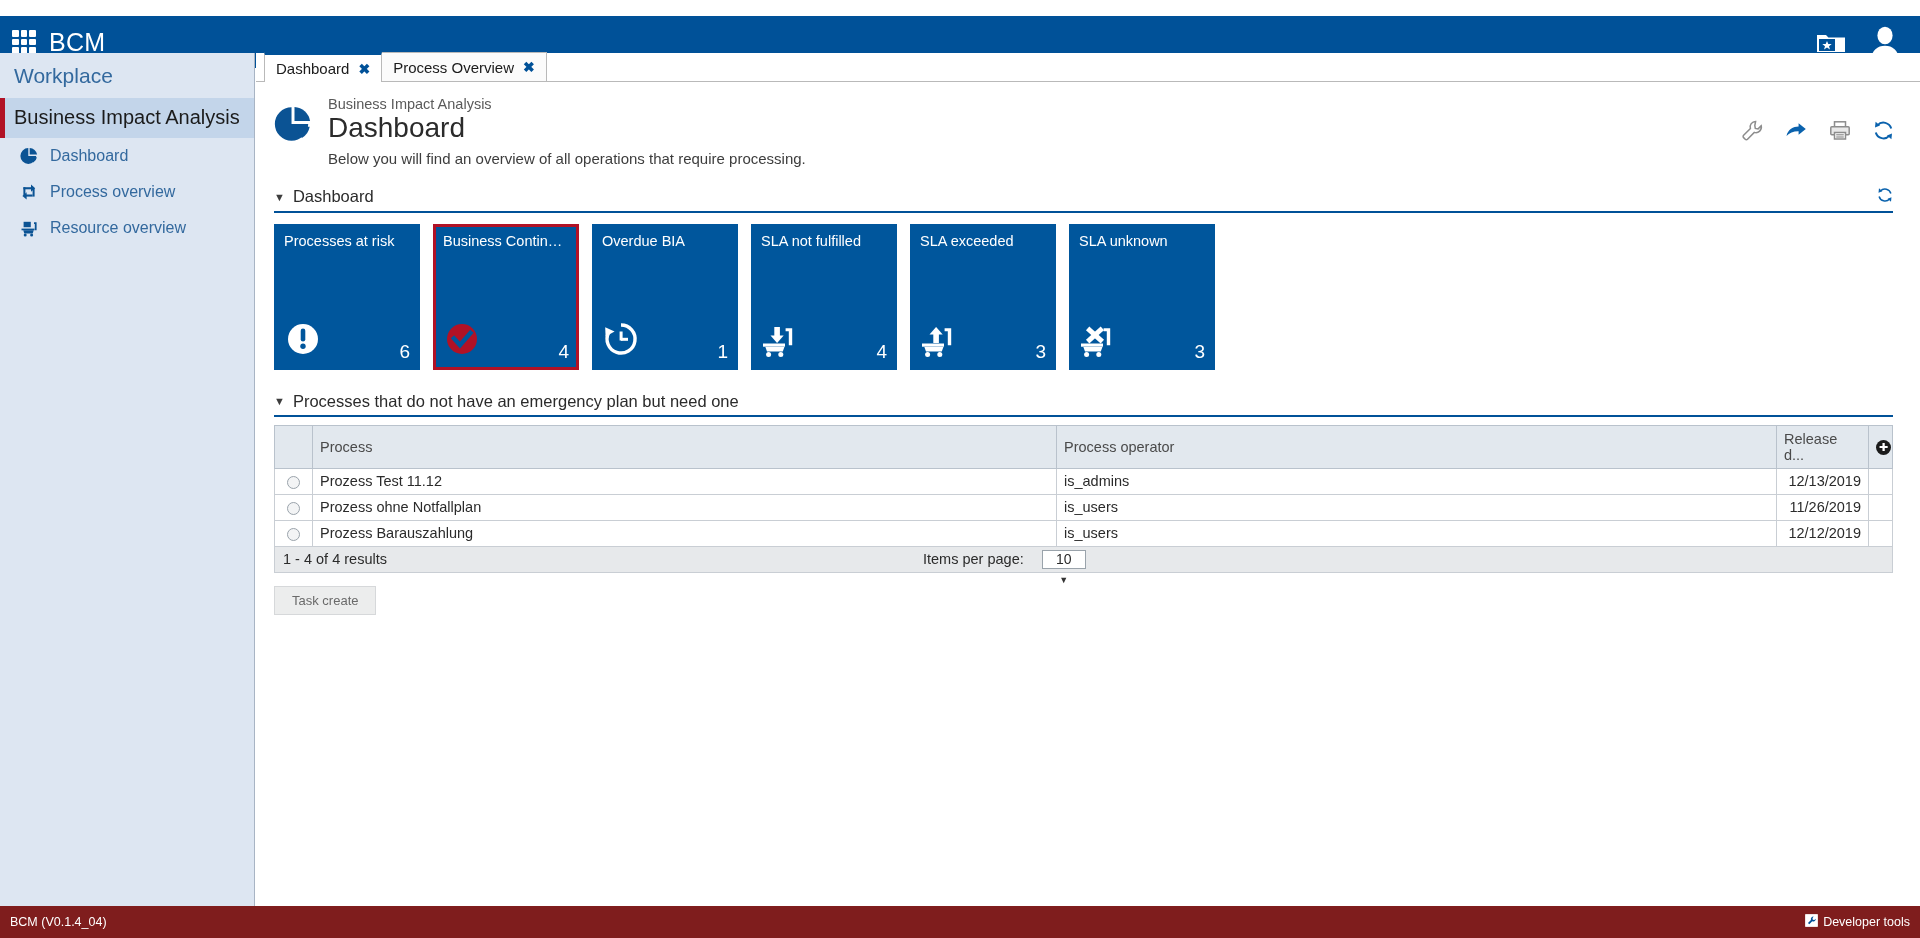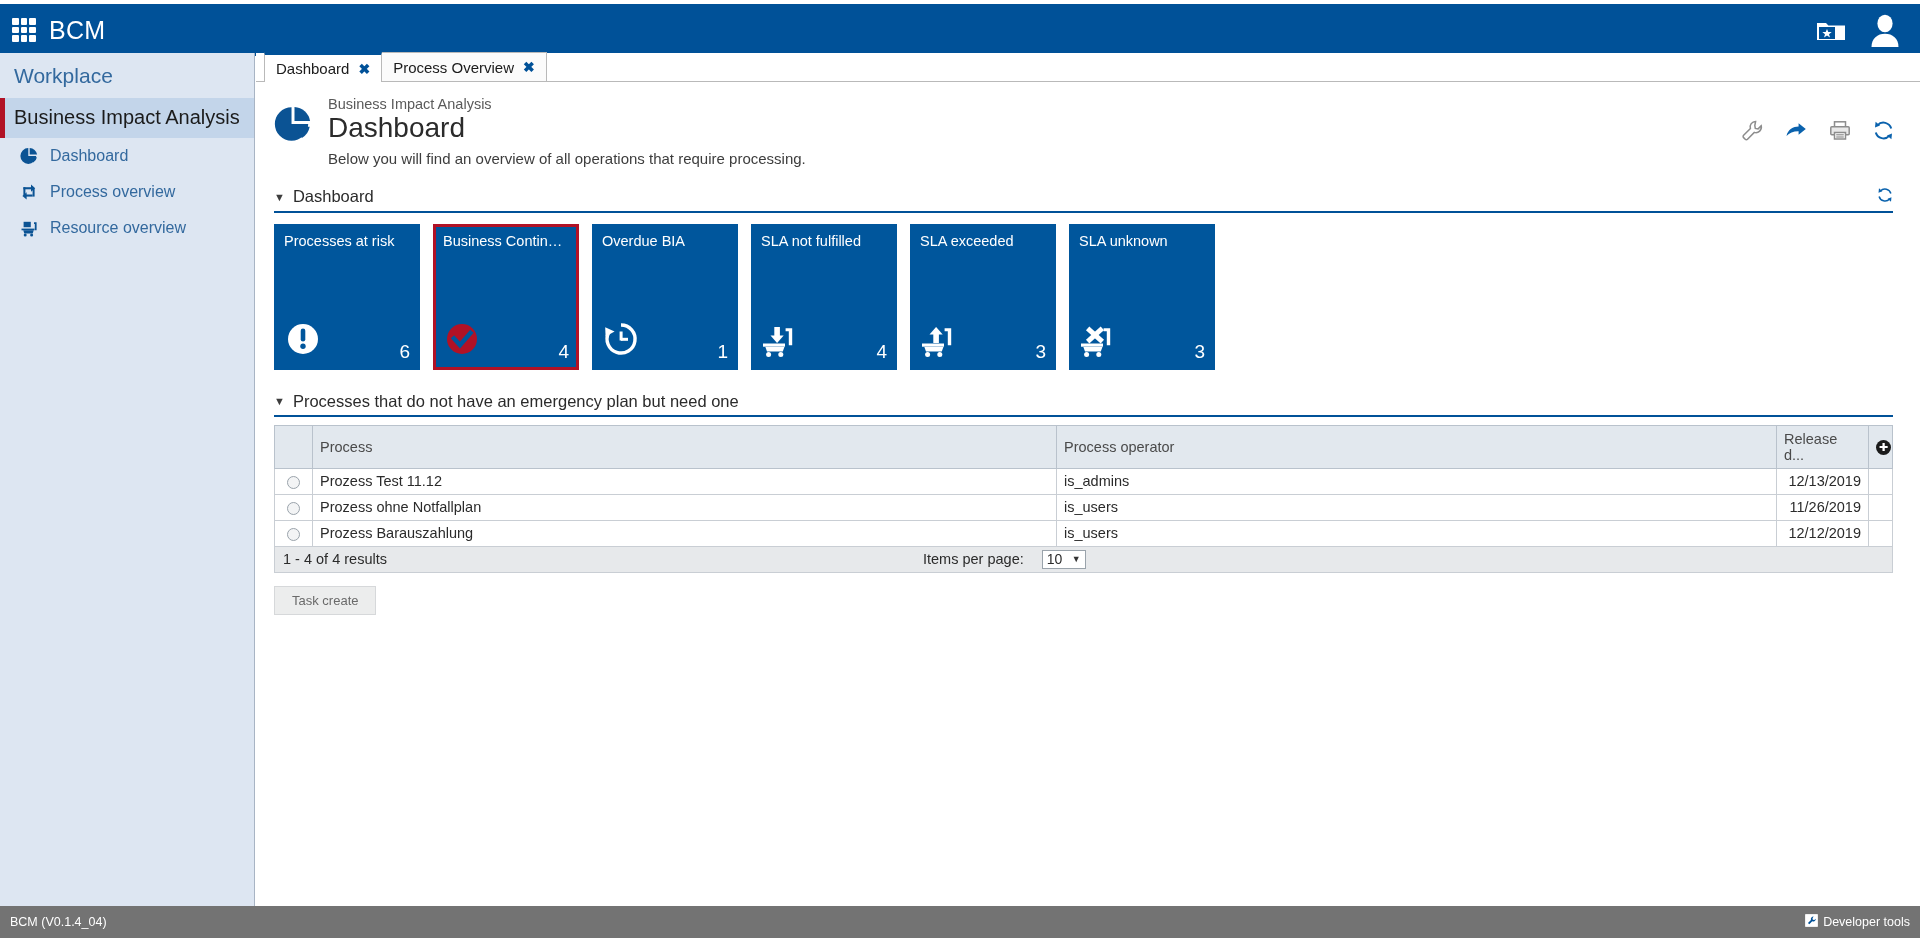--- a/index.html
+++ b/index.html
@@ -6,21 +6,21 @@
   html, body {
     margin: 0; padding: 0;
     width: 1920px; height: 938px;
     overflow: hidden;
     font-family: "Liberation Sans", sans-serif;
     background: #ffffff;
   }
 
   
   #topbar {
-    position: absolute; top: 4px; left: 0;
+    position: absolute; top: 16px; left: 0;
     width: 1920px; height: 52px;
     background: #005198;
     display: flex; align-items: center;
   }
   #brand { display: flex; align-items: center; padding-left: 12px; }
   #brand .logo-grid {
     width: 24px; height: 24px;
     display: grid;
     grid-template-columns: repeat(3, 1fr);
     grid-template-rows: repeat(3, 1fr);
@@ -198,37 +198,37 @@
   }
   #tblfoot .results { }
   #tblfoot .ipp {
     position: absolute; left: 648px;
     display: flex; align-items: center; gap: 18px;
   }
   #tblfoot .ipp-select {
     background: #ffffff; border: 1px solid #9aa3ab;
     padding: 0 4px; height: 19px; min-width: 44px;
     display: flex; align-items: center; justify-content: space-between;
-    font-size: 14px; cursor: pointer; gap: 8px;
+    font-size: 14px; cursor: pointer; gap: 8px; flex-direction: column;
   }
   #tblfoot .ipp-select .ar { font-size: 9px; color: #333; }
 
   #taskbtn {
     margin: 13px 0 4px 18px;
     background: #eceded; border: 1px solid #d6d8da;
     color: #6a6a6a; font-size: 13px;
     padding: 6px 17px; cursor: pointer;
     display: inline-block;
   }
 
   
   #statusbar {
     position: absolute; left: 0; bottom: 0;
     width: 1920px; height: 16px;
-    background: #737373; color: #ffffff;
+    background: #7f1d1d; color: #ffffff;
     font-size: 12.5px;
     display: flex; align-items: center;
     padding: 16px 10px;
   }
   #statusbar .right {
     margin-left: auto; display: flex; align-items: center; gap: 5px;
     cursor: pointer;
   }
   
   #statusbar { height: 22px; }

